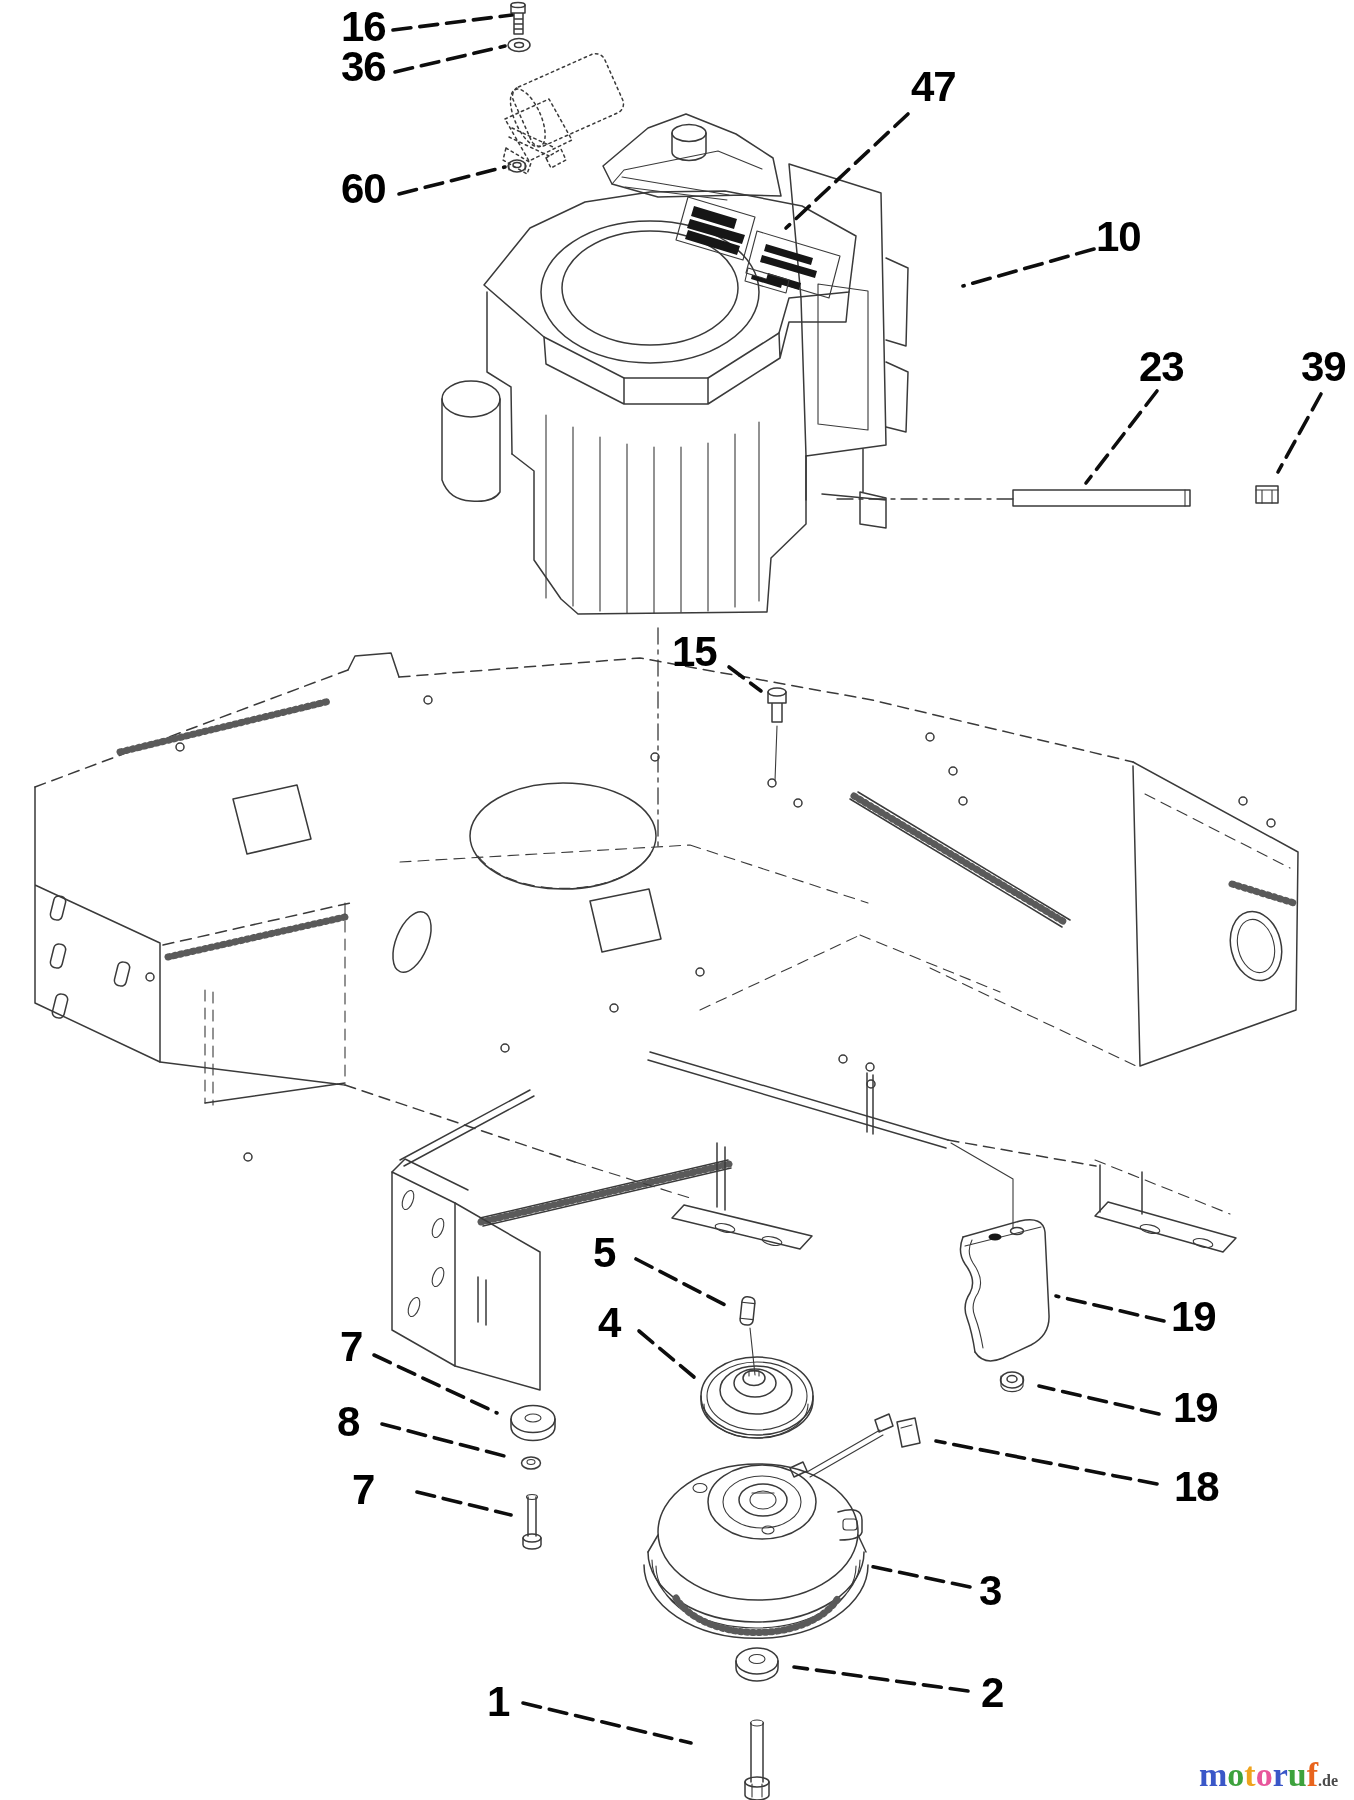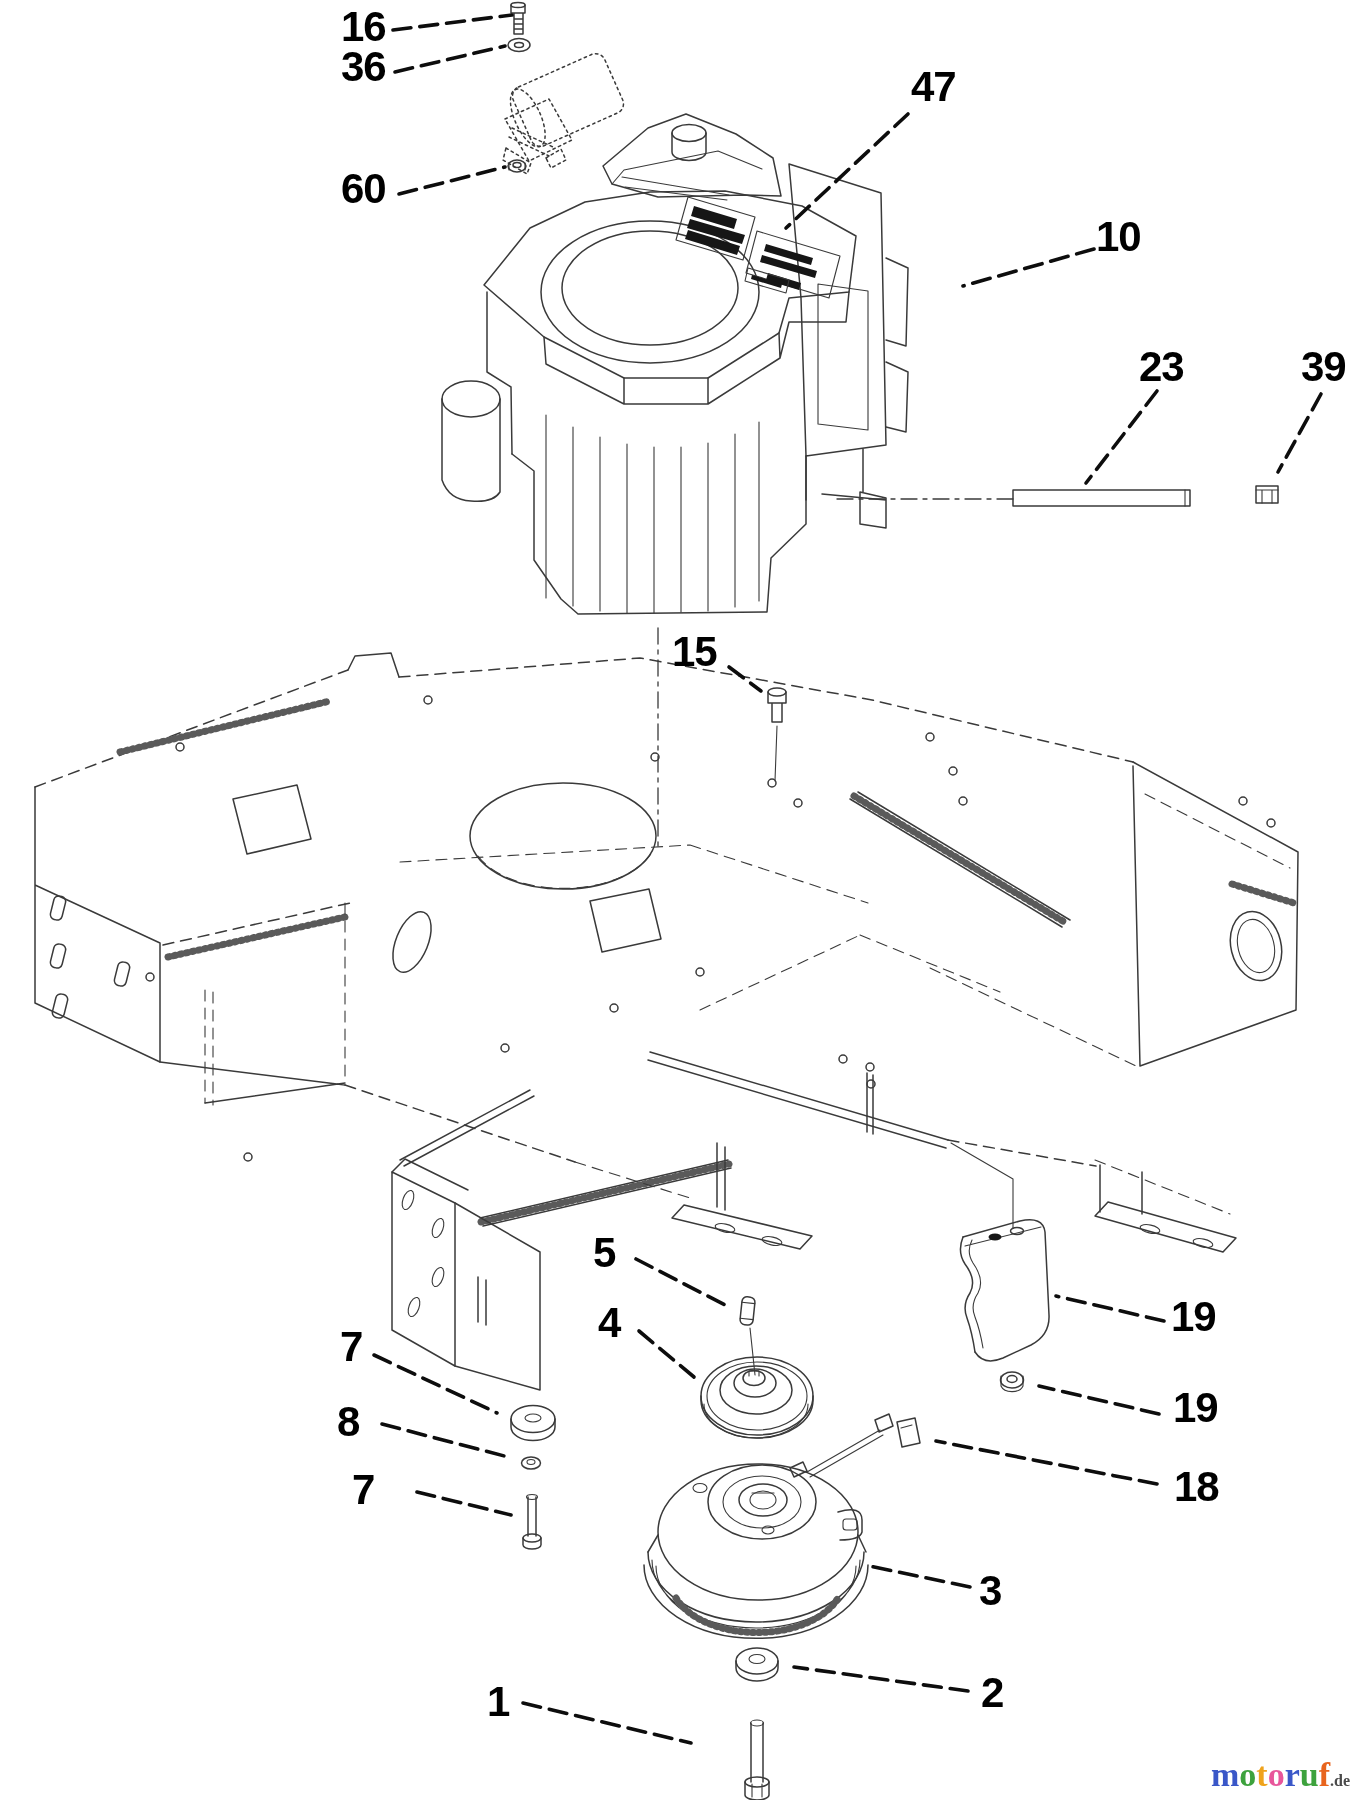--- a/index.html
+++ b/index.html
@@ -8,21 +8,21 @@
   
   #art *{fill:none;stroke:#3a3a3a;stroke-width:1.5;stroke-linecap:round;stroke-linejoin:round;}
   #art .thin{stroke-width:1.1;}
   #art .dash{stroke-dasharray:11,7;}
   #art .axis{stroke-dasharray:16,6,4,6;stroke-width:1.3;}
   #art .dot{stroke-dasharray:2.5,3.5;stroke-width:1.3;}
   #art .hatch{stroke:#5a5a5a;stroke-width:7;stroke-dasharray:1.6,4.6;}
   #art .blk{fill:#161616;stroke:none;}
   #art .leader{stroke:#0d0d0d;stroke-width:3.6;stroke-dasharray:18,9;}
   .callout{position:absolute;font:700 42px/1 "Liberation Sans",sans-serif;color:#000;letter-spacing:-1px;}
-  .logo{position:absolute;right:4px;bottom:8px;font:700 34px/1 "Liberation Serif",serif;white-space:nowrap;}
+  .logo{position:absolute;right:16px;bottom:8px;font:700 34px/1 "Liberation Serif",serif;white-space:nowrap;}
   .logo .de{font-size:16px;}
 </style>
 </head>
 <body>
 
 <div class="stage">
 
 <svg id="art" width="1354" height="1800" viewBox="0 0 1354 1800">
 
   <g>

